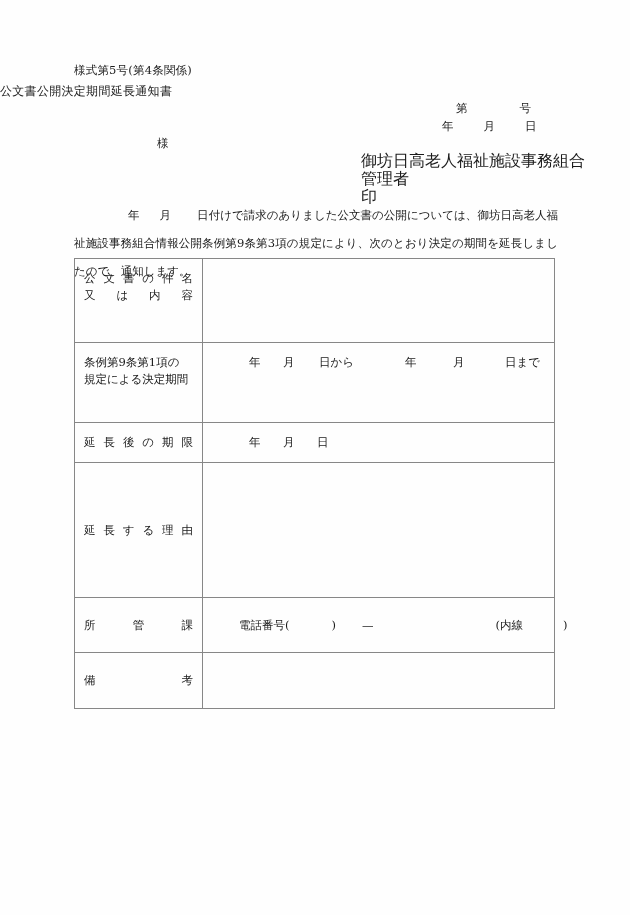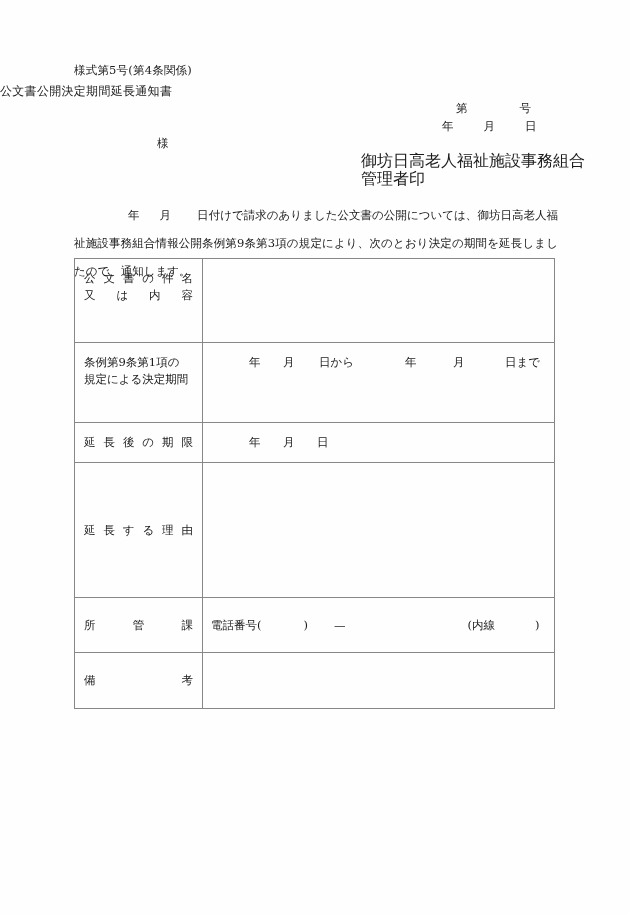--- a/index.html
+++ b/index.html
@@ -75,20 +75,21 @@
     font-size: 16px;
     line-height: 18px;
     width: 180px;
   }
   .issuer-org { white-space: nowrap; }
   .issuer-role-line {
     display: flex;
     justify-content: flex-start;
     width: 163px;
     white-space: nowrap;
+    flex-direction: column;
   }
 
   
   .body-text {
     position: absolute;
     left: 74px;
     top: 201px;
     width: 484px;
     font-size: 11.5px;
     line-height: 28px;
@@ -159,21 +160,21 @@
   .period-line .g1 { display: inline-block; width: 34px; }
   .period-line .g2 { display: inline-block; width: 36px; }
   .period-line .g3 { display: inline-block; width: 86px; font-family: Liberation Mono, monospace; }
   .period-line .g4 { display: inline-block; width: 48px; }
   .period-line .g5 { display: inline-block; width: 52px; }
 
   .deadline-line { padding-left: 38px; white-space: nowrap; }
   .deadline-line .g1 { display: inline-block; width: 34px; }
   .deadline-line .g2 { display: inline-block; width: 34px; }
 
-  .phone-line { white-space: nowrap; }
+  .phone-line { white-space: nowrap; margin-left: 28px; }
   .phone-line .paren-gap { display: inline-block; width: 42px; }
   .phone-line .dash-gap  { display: inline-block; width: 26px; }
   .phone-line .ext-gap   { display: inline-block; width: 122px; }
   .phone-line .ext-inner { display: inline-block; width: 40px; }
 </style>
 </head>
 <body>
 
 <div class="page">
 

